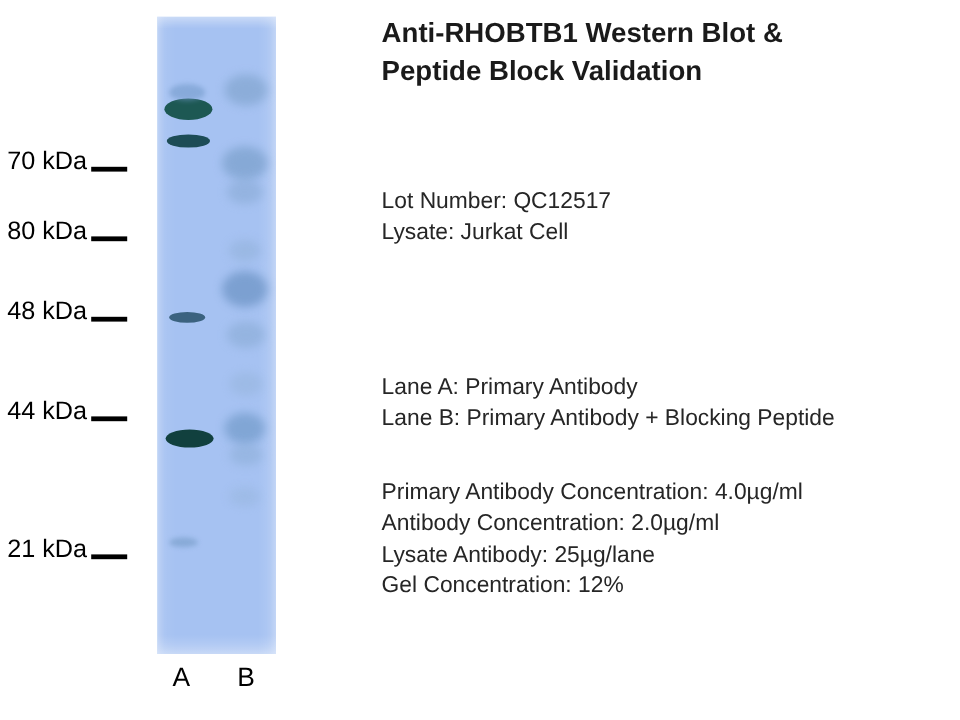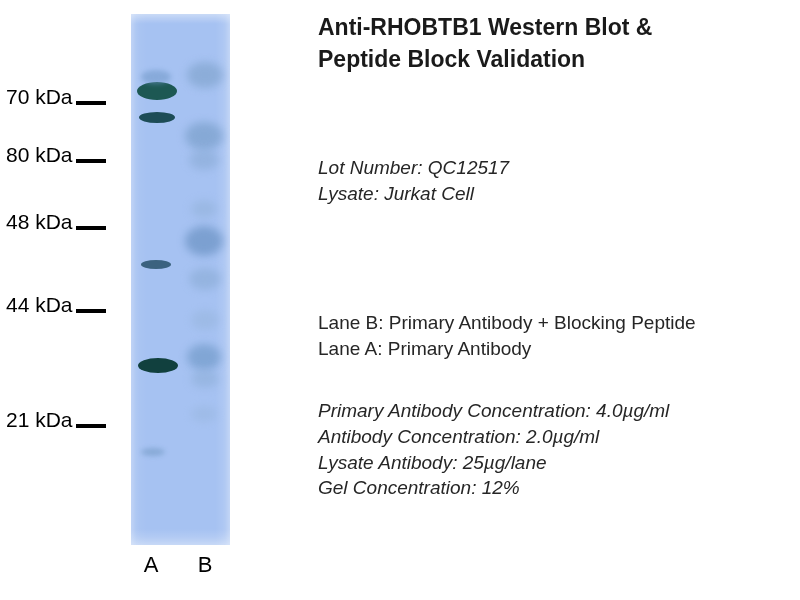--- a/index.html
+++ b/index.html
@@ -26,20 +26,21 @@
   }
   .marker {
     position: absolute;
     left: 6px;
     width: 125px;
     height: 34px;
     display: flex;
     align-items: center;
     justify-content: flex-start;
     white-space: nowrap;
+    margin-top: 38px;
   }
   .marker-label {
     font-size: 21px;
     color: #000000;
     letter-spacing: 0px;
   }
   .marker-tick {
     display: inline-block;
     width: 30px;
     height: 4px;
@@ -130,23 +131,23 @@
     color: #1a1a1a;
   }
   .info-block {
     position: absolute;
     left: 0;
     font-size: 19px;
     line-height: 1.36;
     color: #262626;
     white-space: nowrap;
   }
-  #block-lot   { top: 155px; font-style: italic; }
+  #block-lot   { top: 155px; }
   #block-lanes { top: 310px; }
-  #block-conc  { top: 398px; font-style: italic; }
+  #block-conc  { top: 398px; }
   .info-line { display: block; }
 </style>
 </head>
 <body>
 
 <div id="page">
 
   <div id="marker-ladder">
 
     <div class="marker" style="top:80px">
@@ -211,22 +212,22 @@
       <span class="info-line">Anti-RHOBTB1 Western Blot &amp;</span>
       <span class="info-line">Peptide Block Validation</span>
     </div>
 
     <div class="info-block" id="block-lot">
       <span class="info-line">Lot Number: QC12517</span>
       <span class="info-line">Lysate: Jurkat Cell</span>
     </div>
 
     <div class="info-block" id="block-lanes">
+      <span class="info-line">Lane A: Primary Antibody</span>
       <span class="info-line">Lane B: Primary Antibody + Blocking Peptide</span>
-      <span class="info-line">Lane A: Primary Antibody</span>
     </div>
 
     <div class="info-block" id="block-conc">
       <span class="info-line">Primary Antibody Concentration: 4.0µg/ml</span>
       <span class="info-line">Antibody Concentration: 2.0µg/ml</span>
       <span class="info-line">Lysate Antibody: 25µg/lane</span>
       <span class="info-line">Gel Concentration: 12%</span>
     </div>
 
   </div>

